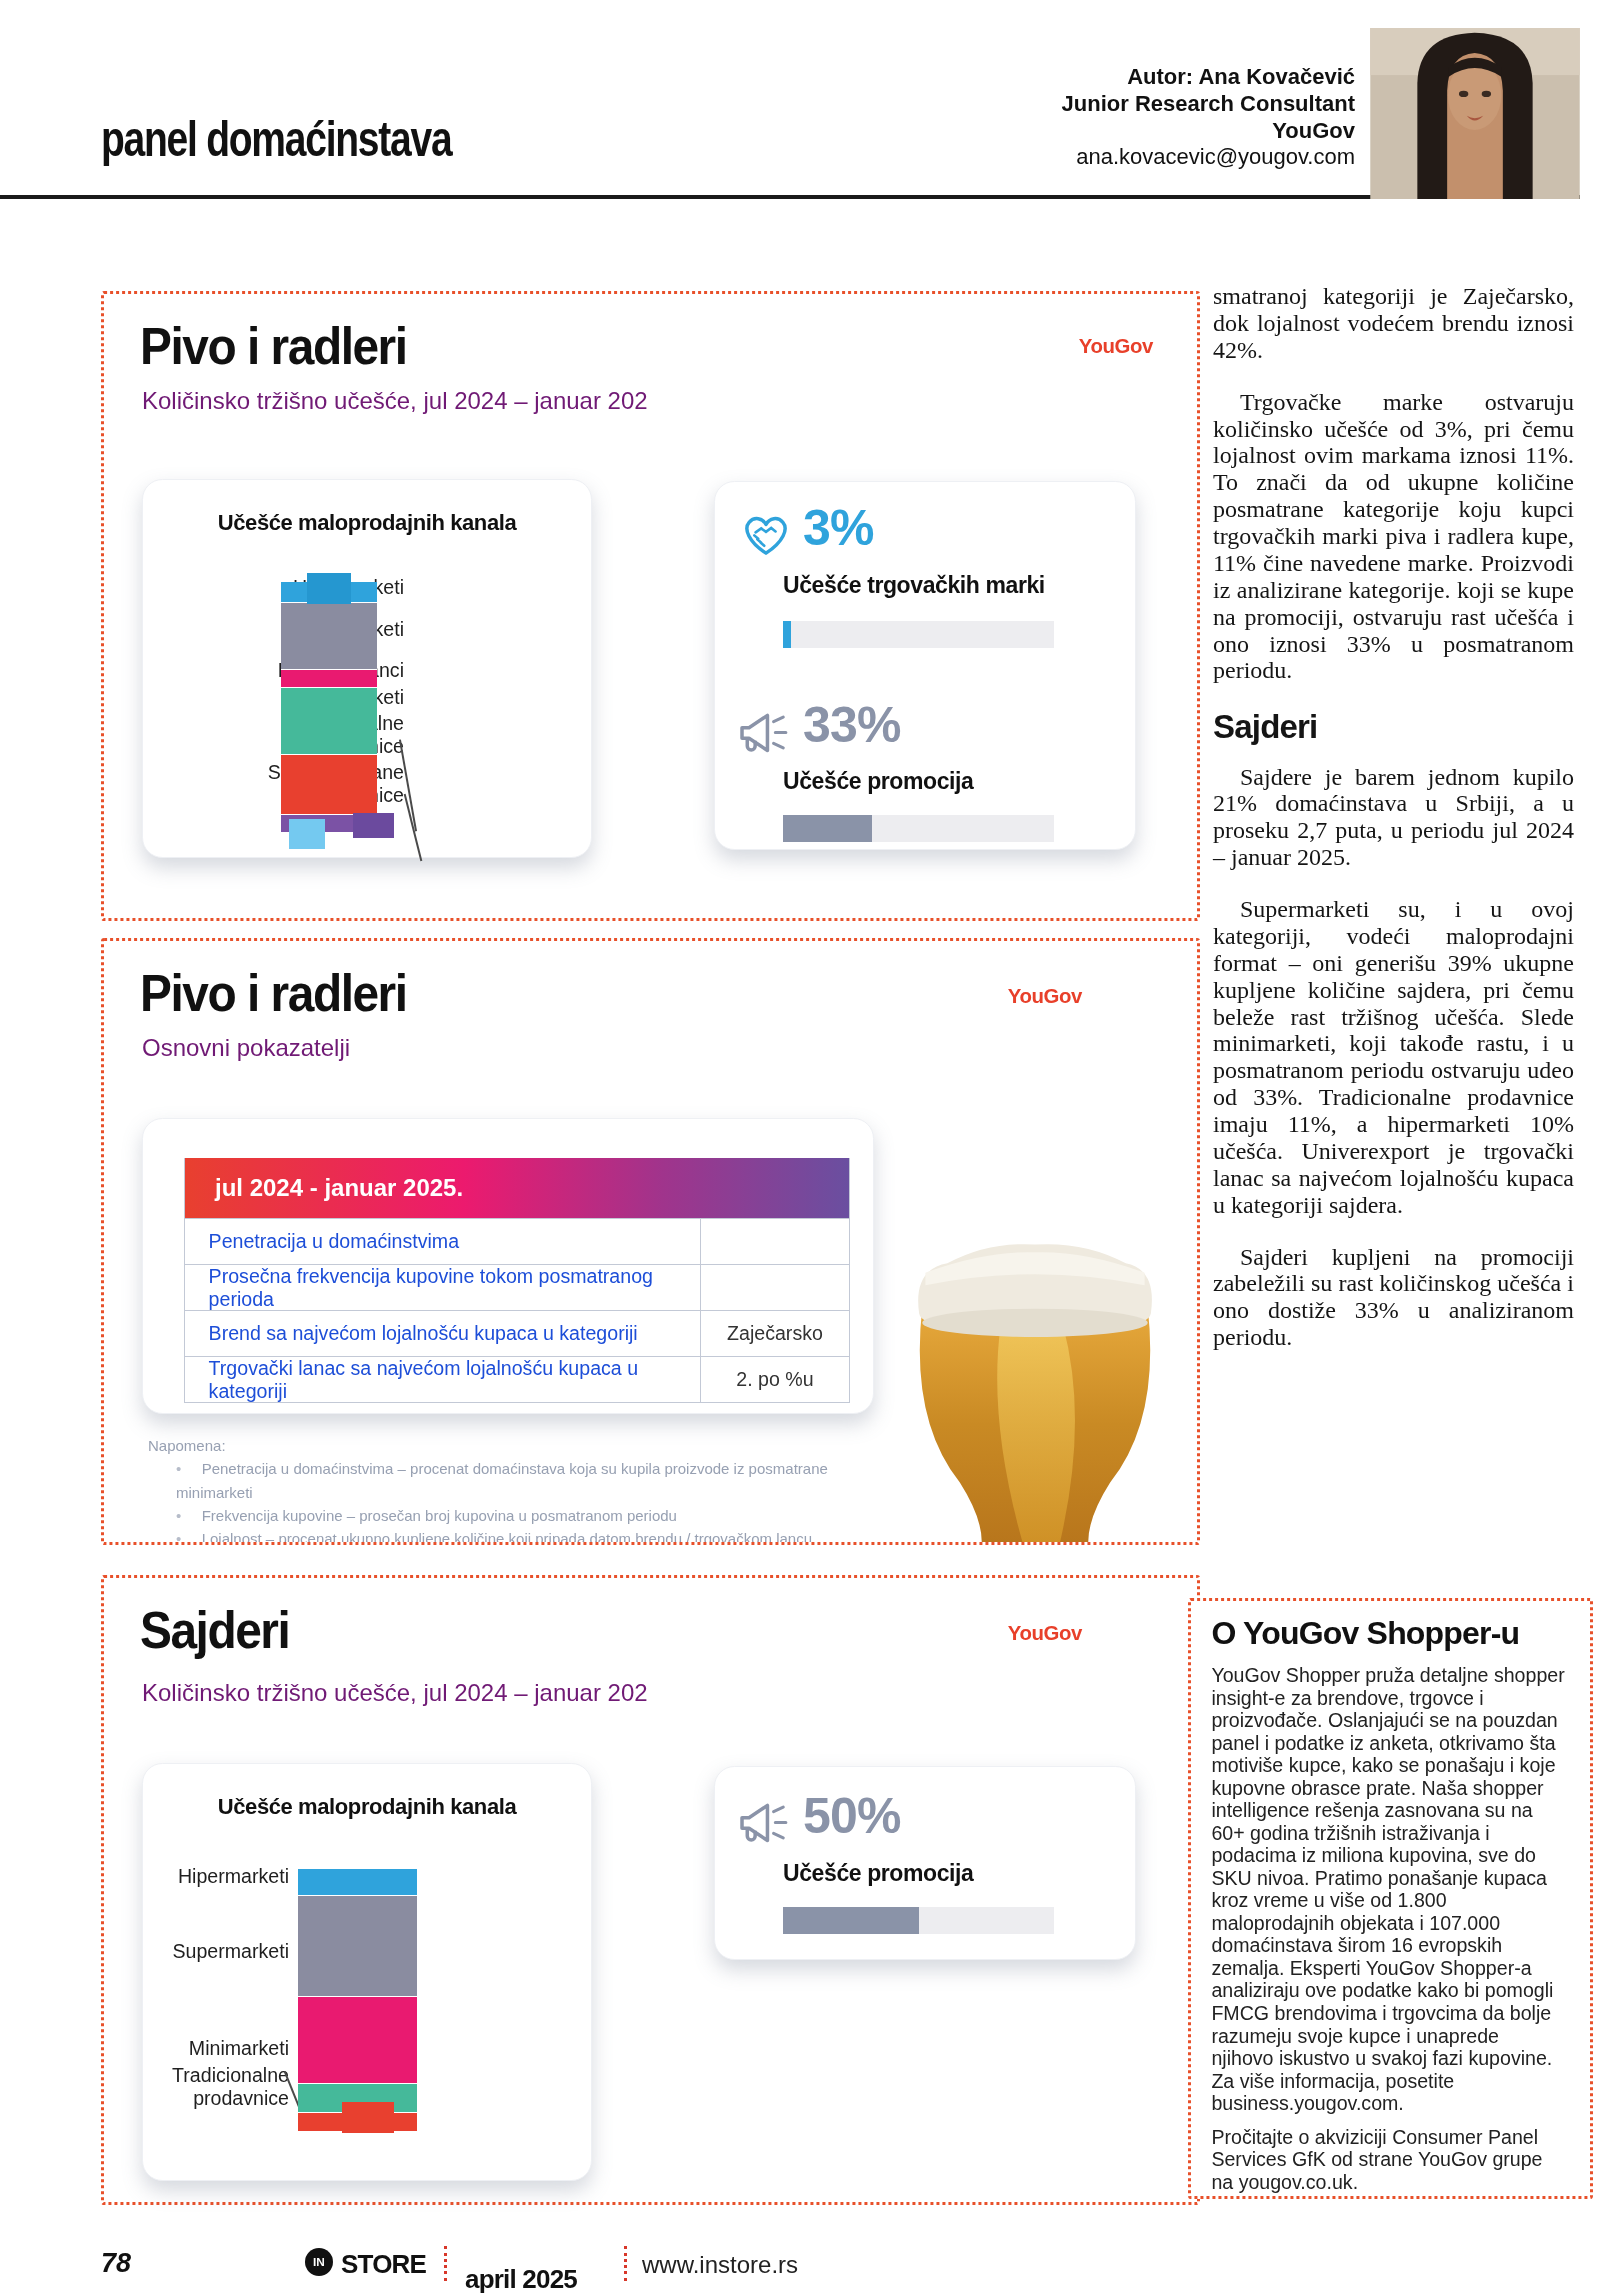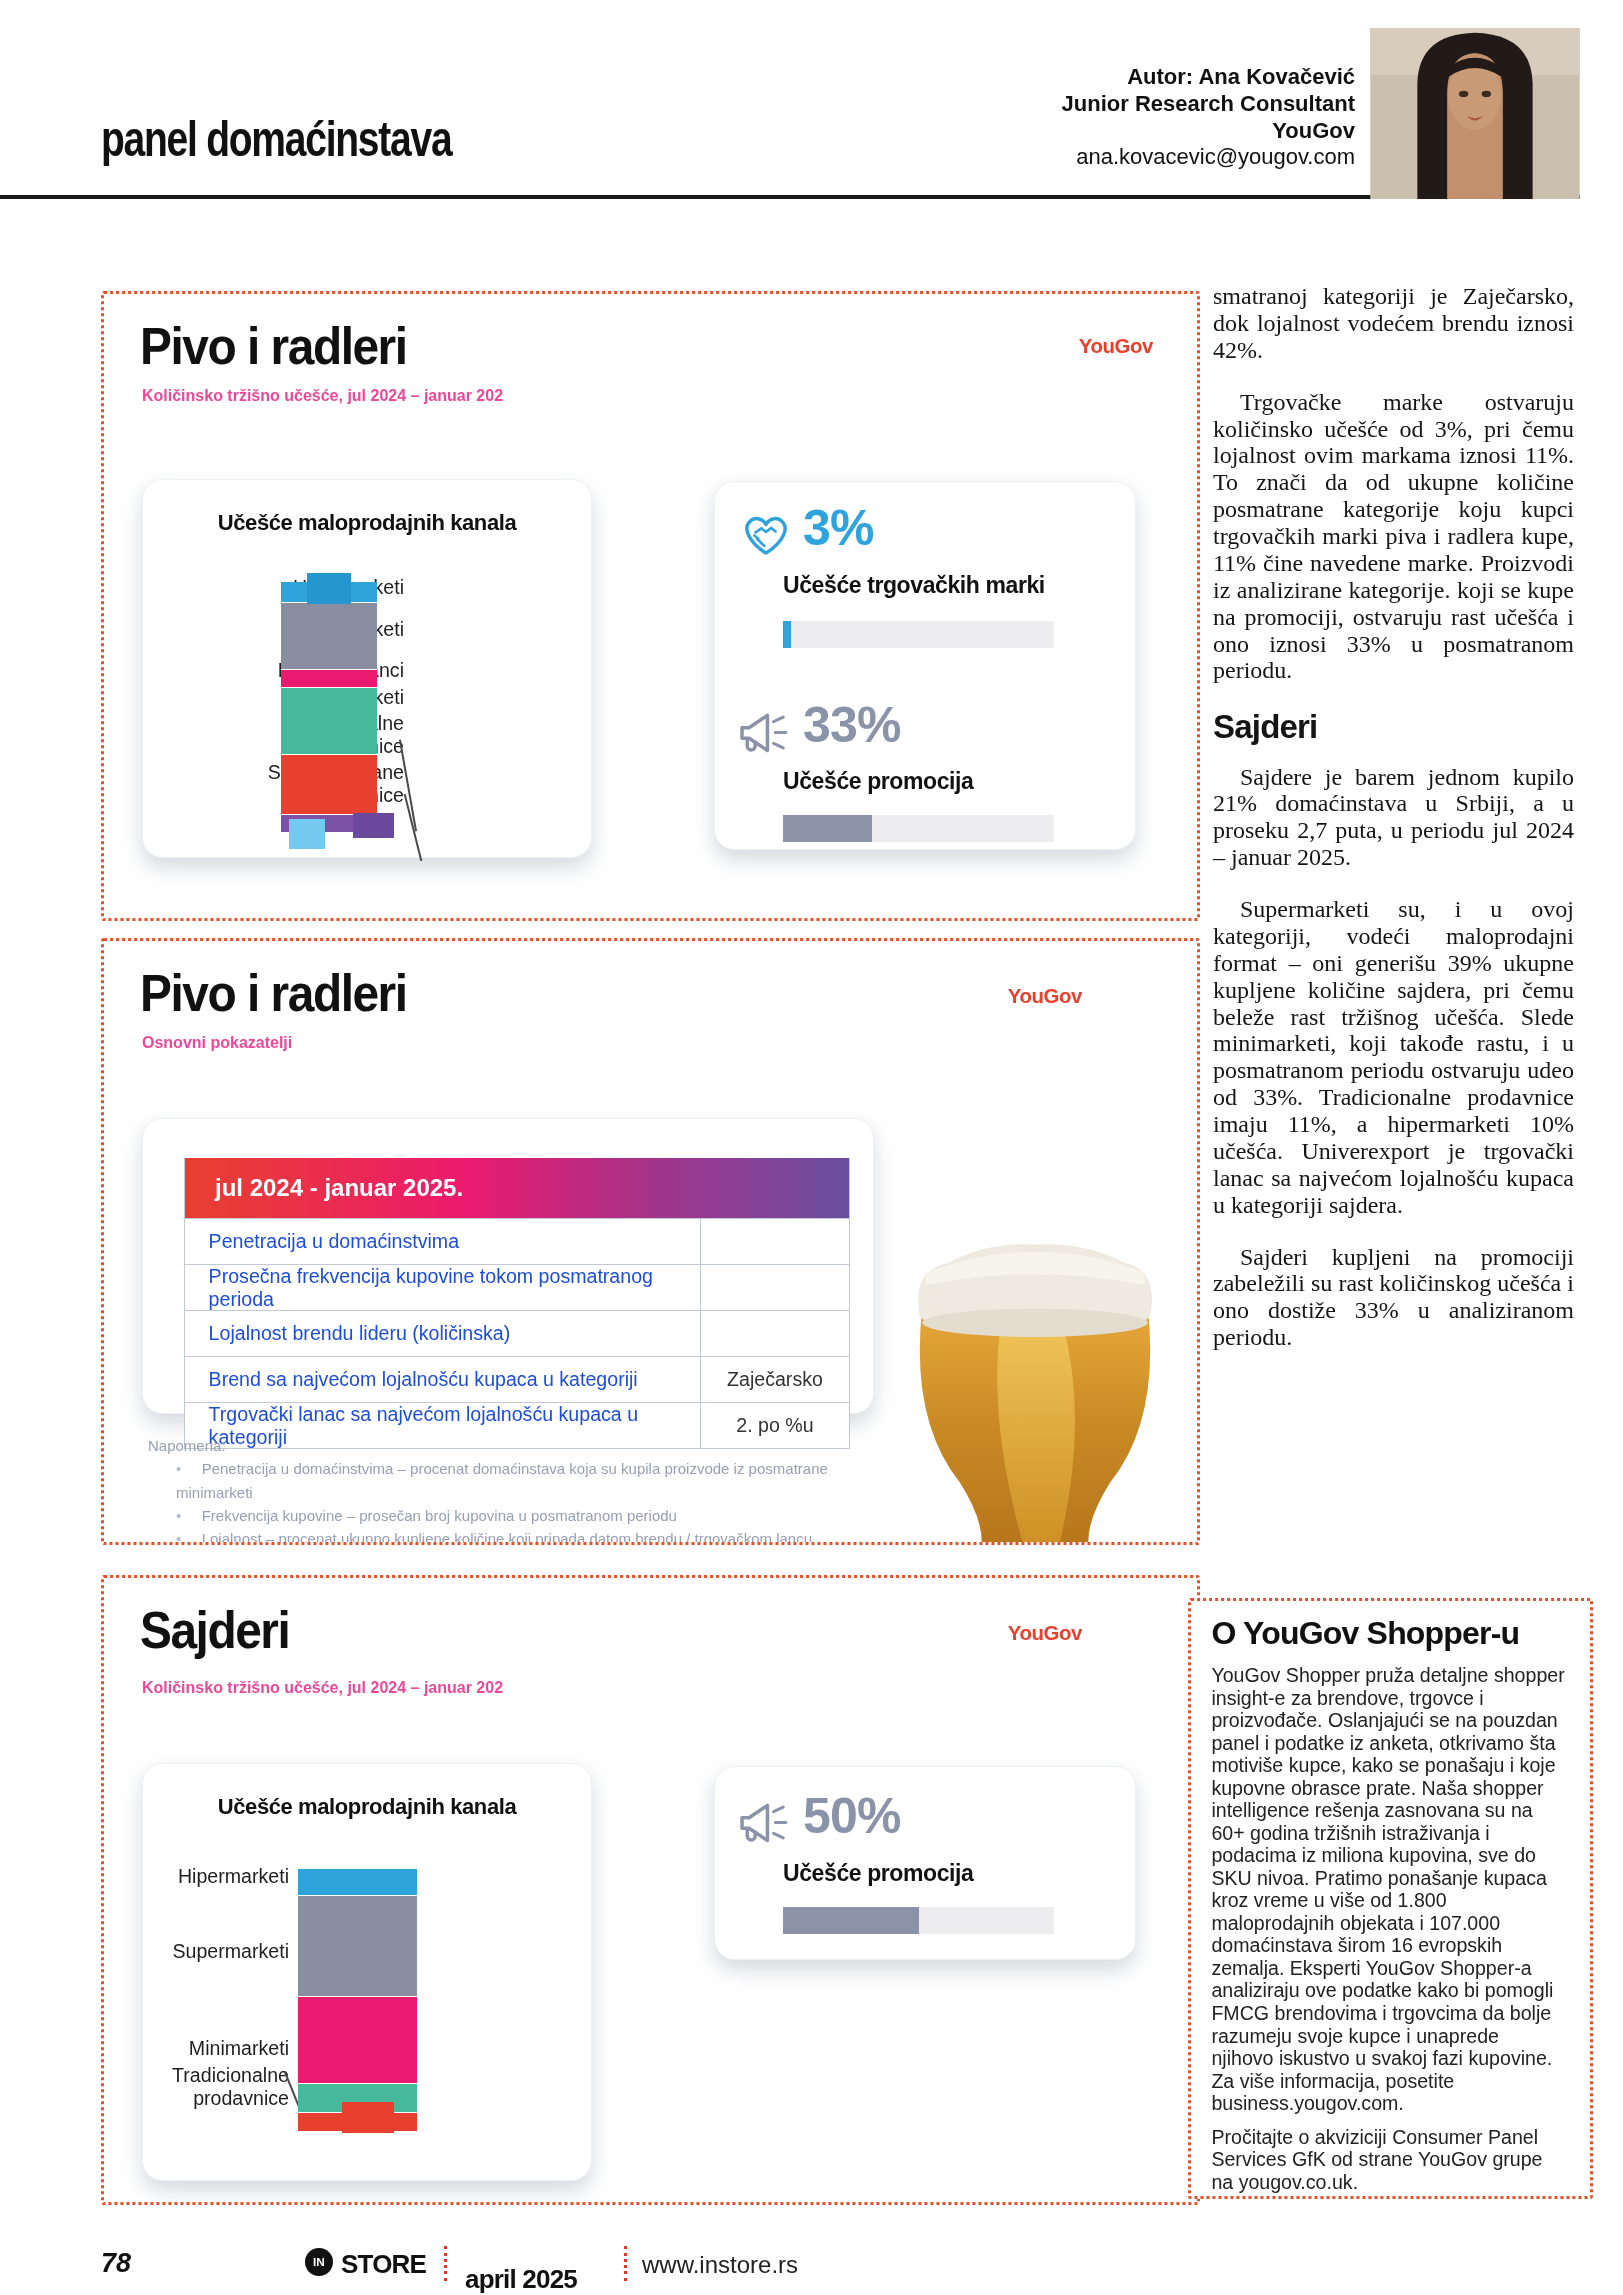--- a/index.html
+++ b/index.html
@@ -10,21 +10,21 @@
         letter-spacing:-1.6px;transform:scaleX(.78);transform-origin:left;white-space:nowrap;}
   .header-rule{position:absolute;left:0;top:195px;width:1580px;height:3.9px;background:#1a1a1a;}
   .author-block{position:absolute;left:864px;top:64px;width:491px;text-align:right;
         font-size:22px;font-weight:bold;line-height:1.22;}
   .author-block .email{font-weight:normal;}
   .author-photo{position:absolute;left:1370px;top:28px;width:210px;height:171px;overflow:hidden;}
   
   .dashed-box{position:absolute;border:3.1px dotted #e8502a;background:#fff;border-radius:3.1px;}
   .box-title{position:absolute;left:36px;top:22px;font-size:52px;font-weight:900;
         letter-spacing:-1.6px;transform:scaleX(.92);transform-origin:left;white-space:nowrap;}
-  .box-subtitle{position:absolute;left:38px;top:93px;font-size:16px;color:#ec4899;white-space:nowrap;font-weight:bold;}
+  .box-subtitle{position:absolute;left:38px;top:93px;font-size:24px;color:#701a75;white-space:nowrap;}
   .yougov-logo{position:absolute;font-size:20.4px;font-weight:bold;color:#e8402a;letter-spacing:-0.4px;}
   
   .card{position:absolute;background:#fff;border:0.8px solid #eef0f4;border-radius:20.4px;
         box-shadow:0 9.4px 20.4px rgba(120,130,150,.30);}
   .card-title{position:absolute;top:30px;left:0;width:100%;text-align:center;
         font-size:22px;font-weight:bold;letter-spacing:-0.4px;}
   
   .chart-col{position:absolute;display:flex;flex-direction:column;}
   .chart-col .seg{width:100%;}
   .chart-col .seg + .seg{border-top:1.6px solid #ffffff;}
@@ -193,24 +193,20 @@
         <div class="ind-head">jul 2024 - januar 2025.</div>
         <div class="ind-row">
           <div class="lbl">Penetracija u domaćinstvima</div>
           <div class="val"></div>
         </div>
         <div class="ind-row">
           <div class="lbl">Prosečna frekvencija kupovine tokom posmatranog perioda</div>
           <div class="val"></div>
         </div>
         <div class="ind-row">
-          <div class="lbl">Lojalnost brendu lideru (količinska)</div>
-          <div class="val"></div>
-        </div>
-        <div class="ind-row">
           <div class="lbl">Brend sa najvećom lojalnošću kupaca u kategoriji</div>
           <div class="val">Zaječarsko</div>
         </div>
         <div class="ind-row">
           <div class="lbl">Trgovački lanac sa najvećom lojalnošću kupaca u kategoriji</div>
           <div class="val">2. po %u</div>
         </div>
       </div>
     </div>
 

